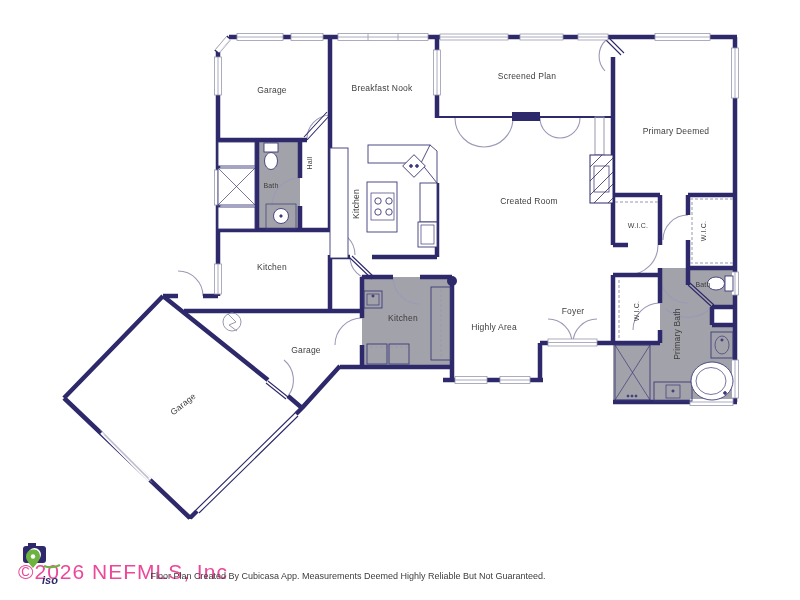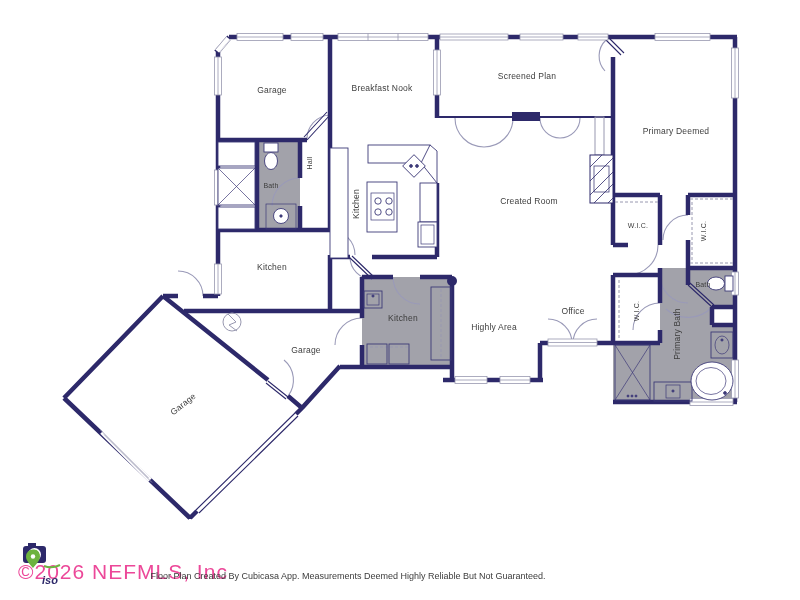--- a/index.html
+++ b/index.html
@@ -210,21 +210,21 @@
 <div class="lbl" style="left:676px;top:131px">Primary Deemed</div>
 <div class="lbl v sm" style="left:309px;top:163px">Hall</div>
 <div class="lbl sm" style="left:271px;top:185px">Bath</div>
 <div class="lbl v" style="left:356px;top:204px">Kitchen</div>
 <div class="lbl" style="left:529px;top:201px">Created Room</div>
 <div class="lbl sm" style="left:638px;top:225px">W.I.C.</div>
 <div class="lbl v sm" style="left:703px;top:231px">W.I.C.</div>
 <div class="lbl" style="left:272px;top:267px">Kitchen</div>
 <div class="lbl" style="left:403px;top:318px">Kitchen</div>
 <div class="lbl" style="left:494px;top:327px">Highly Area</div>
-<div class="lbl" style="left:573px;top:311px">Office</div>
+<div class="lbl" style="left:573px;top:311px">Foyer</div>
 <div class="lbl v sm" style="left:636px;top:311px">W.I.C.</div>
 <div class="lbl sm" style="left:703px;top:284px">Bath</div>
 <div class="lbl v" style="left:677px;top:334px">Primary Bath</div>
 <div class="lbl" style="left:306px;top:350px">Garage</div>
 <div class="lbl gar" style="left:183px;top:404px">Garage</div>
 
 <div class="watermark">©2026 NEFMLS, Inc</div>
 <svg class="logo" viewBox="0 0 48 36">
   <rect x="8" y="3" width="8" height="4" fill="#2d296a"></rect>
   <rect x="3" y="6" width="23" height="17" rx="3" fill="#2d296a"></rect>

